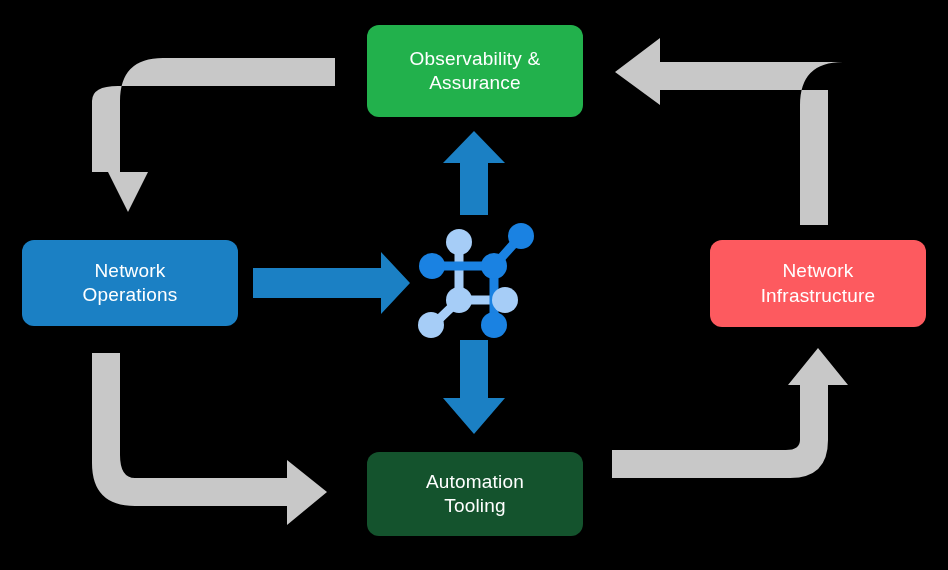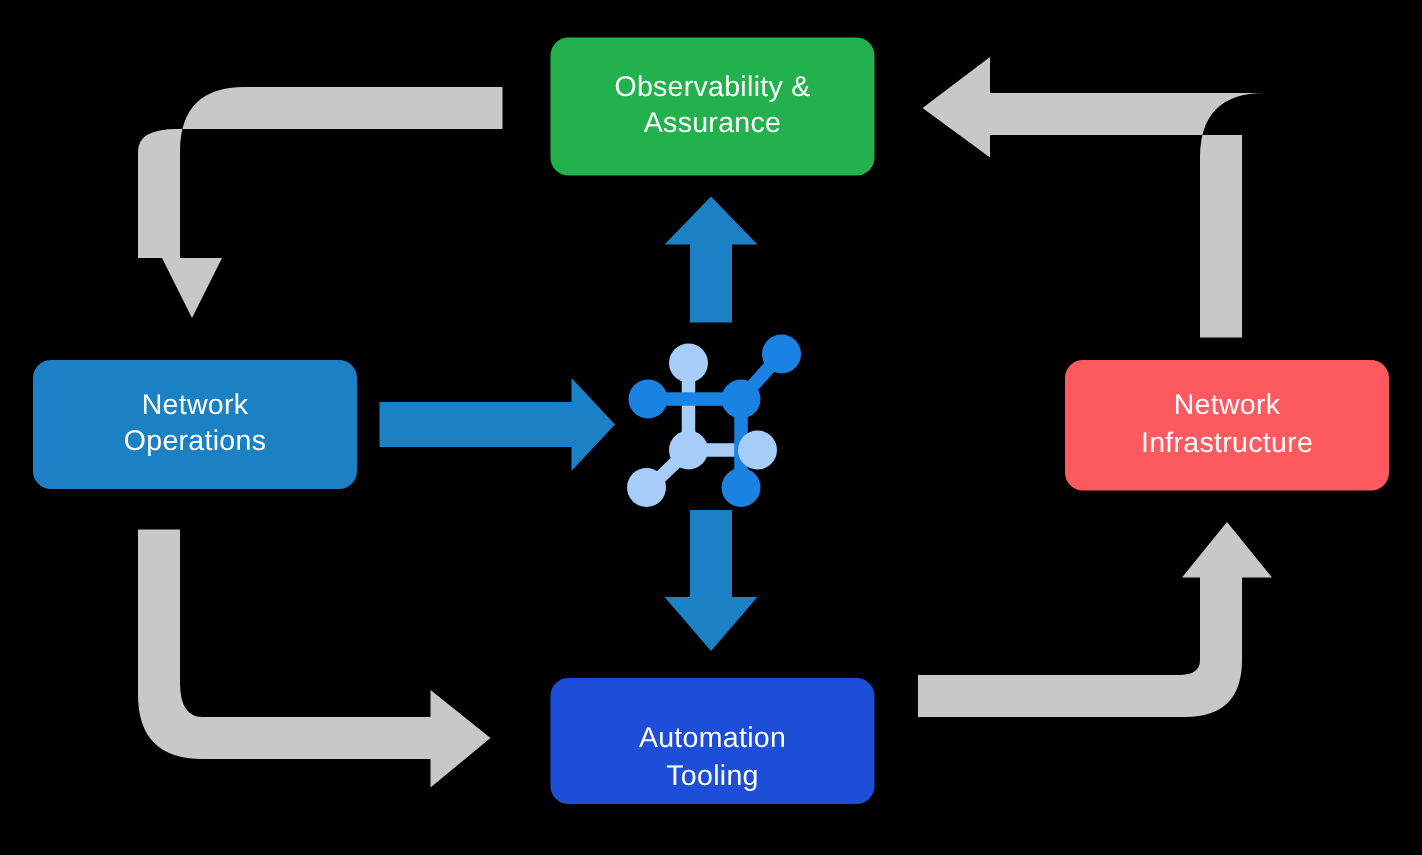--- a/index.html
+++ b/index.html
@@ -124,18 +124,18 @@
   <div class="node-box" id="box-network-operations" style="background: rgb(27, 128, 196);">
     <span class="label-text">Network
 Operations</span>
   </div>
 
   <div class="node-box" id="box-network-infrastructure" style="background: rgb(253, 90, 95);">
     <span class="label-text">Network
 Infrastructure</span>
   </div>
 
-  <div class="node-box" id="box-automation-tooling" style="background: #1d4ed8; align-items: flex-end;">
+  <div class="node-box" id="box-automation-tooling" style="background: #14532d;">
     <span class="label-text">Automation
 Tooling</span>
   </div>
 
 </div>
 
 </body></html>

